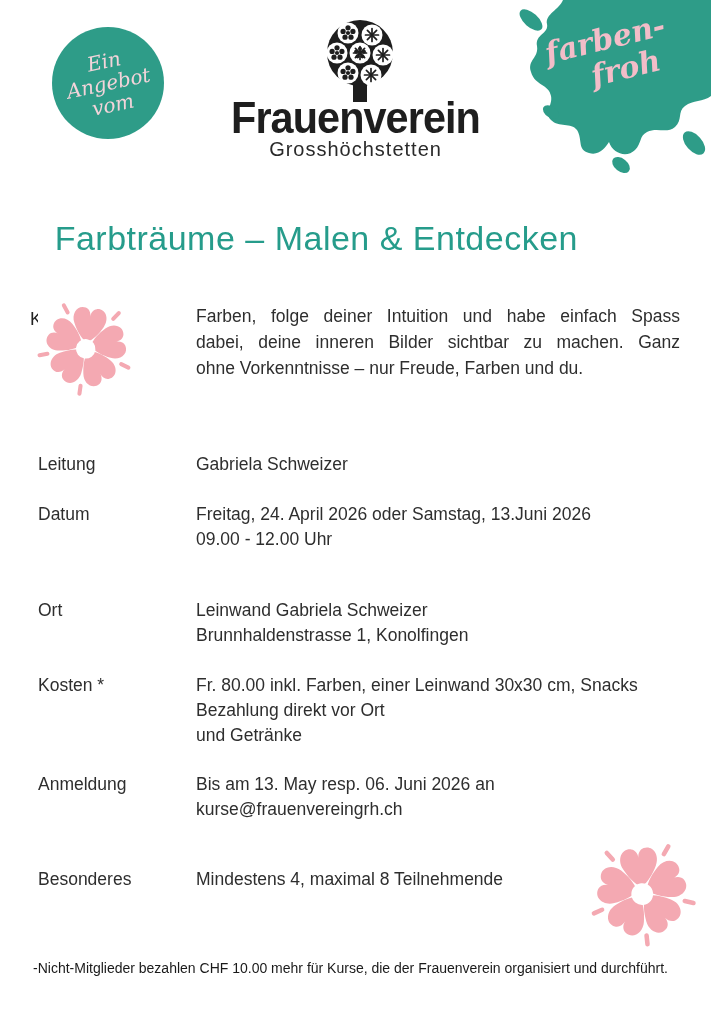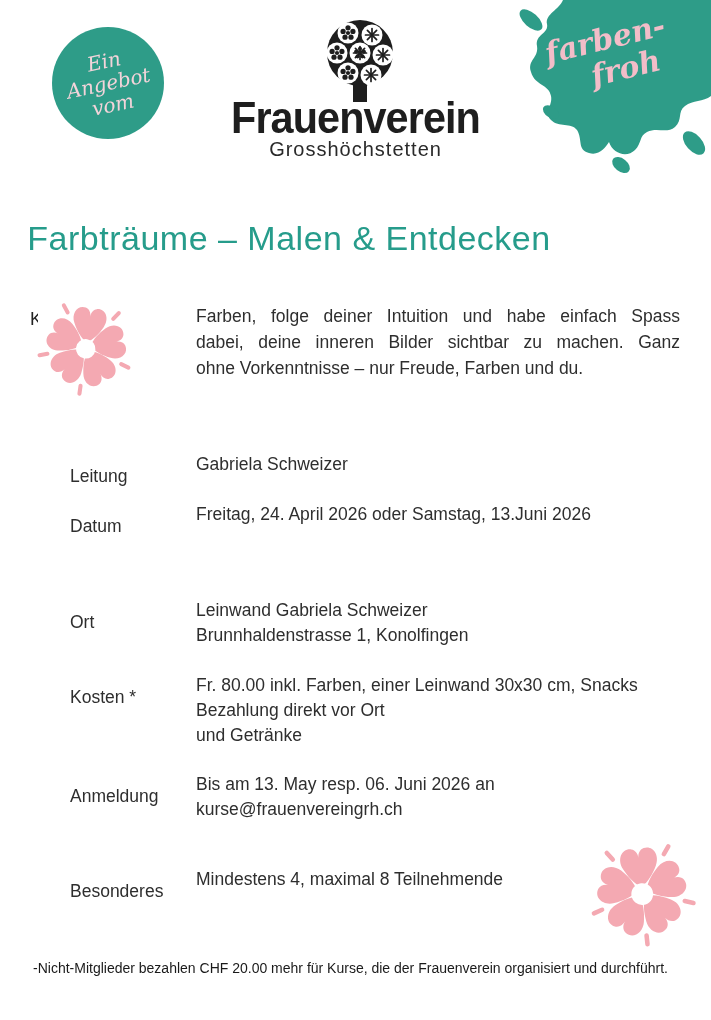--- a/index.html
+++ b/index.html
@@ -30,36 +30,36 @@
   .splash-wrap{position:absolute;right:0;top:0;width:210px;height:190px;}
   .splash-text{
     position:absolute;right:22px;top:22px;width:160px;text-align:center;
     transform:rotate(-14deg);color:#f2bdc8;
     font-family:"DejaVu Serif",serif;font-style:italic;font-weight:700;
     font-size:30px;line-height:33px;
   }
   .splash-text .l2{padding-left:26px;}
   
   .page-title{
-    position:absolute;left:0;top:219px;width:578px;text-align:center;
+    position:absolute;left:0;top:219px;width:578px;text-align:right;
     color:#269c8b;font-size:34px;font-weight:400;letter-spacing:0.5px;
   }
   
   .flower1{position:absolute;left:34px;top:295px;transform:rotate(8deg);}
   .flower2{position:absolute;left:584px;top:834px;transform:rotate(-6deg);}
   .frag{
     position:absolute;left:30px;top:309px;width:8px;height:22px;overflow:hidden;
     font-size:18px;color:#222;white-space:nowrap;
   }
   
   .intro{position:absolute;left:196px;top:303px;width:484px;font-size:17.5px;line-height:26px;}
   .intro .jl{text-align:justify;text-align-last:justify;}
   
   .row{position:absolute;left:0;width:711px;font-size:17.5px;line-height:25px;}
-  .row .lbl{position:absolute;left:38px;top:12px;margin-left:32px;}
+  .row .lbl{position:absolute;left:38px;top:0;}
   .row .val{position:absolute;left:196px;top:0;width:490px;}
   
   .footnote{position:absolute;left:33px;top:960px;width:660px;font-size:14px;color:#1a1a1a;}
 </style>
 </head>
 <body>
 
 <svg width="0" height="0" style="position:absolute" aria-hidden="true">
   <defs>
     <g id="flower-def">
@@ -172,20 +172,21 @@
   <div class="lbl">Leitung</div>
   <div class="val">
     <div>Gabriela Schweizer</div>
   </div>
 </div>
 
 <div class="row" style="top:502px">
   <div class="lbl">Datum</div>
   <div class="val">
     <div>Freitag, 24. April 2026 oder Samstag, 13.Juni 2026</div>
+    <div>09.00 - 12.00 Uhr</div>
   </div>
 </div>
 
 <div class="row" style="top:598px">
   <div class="lbl">Ort</div>
   <div class="val">
     <div>Leinwand Gabriela Schweizer</div>
     <div>Brunnhaldenstrasse 1, Konolfingen</div>
   </div>
 </div>
@@ -207,13 +208,13 @@
   </div>
 </div>
 
 <div class="row" style="top:867px">
   <div class="lbl">Besonderes</div>
   <div class="val">
     <div>Mindestens 4, maximal 8 Teilnehmende</div>
   </div>
 </div>
 
-<div class="footnote">-Nicht-Mitglieder bezahlen CHF 20.00 mehr für Kurse, die der Frauenverein organisiert und durchführt.</div>
+<div class="footnote">-Nicht-Mitglieder bezahlen CHF 10.00 mehr für Kurse, die der Frauenverein organisiert und durchführt.</div>
 
 </body></html>

